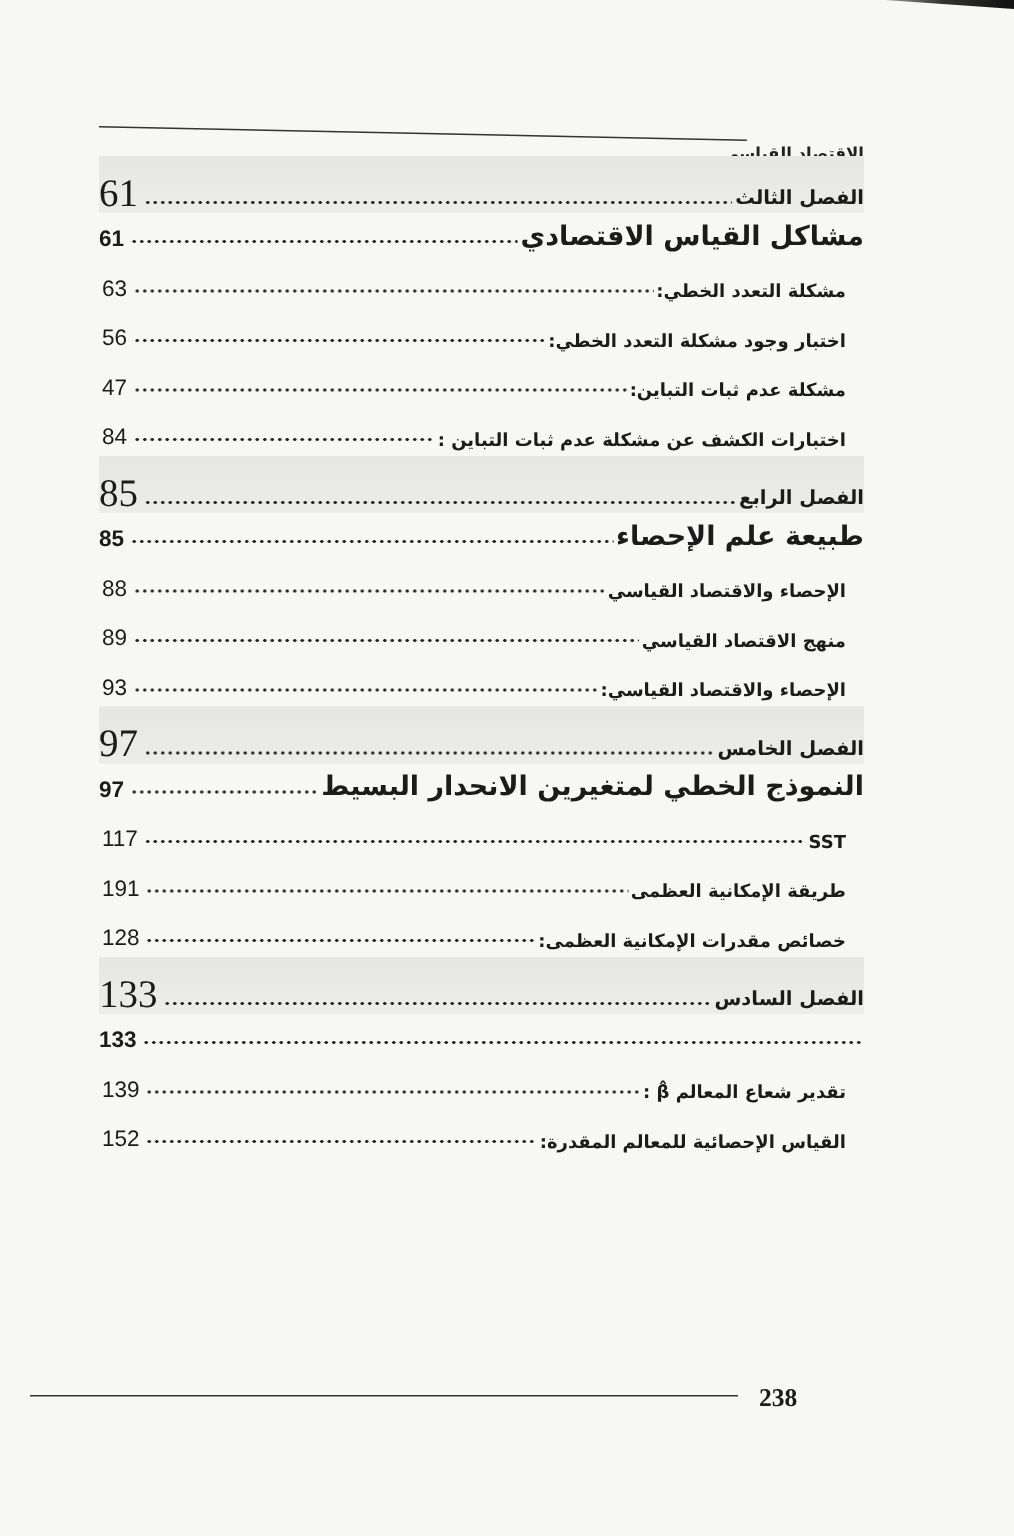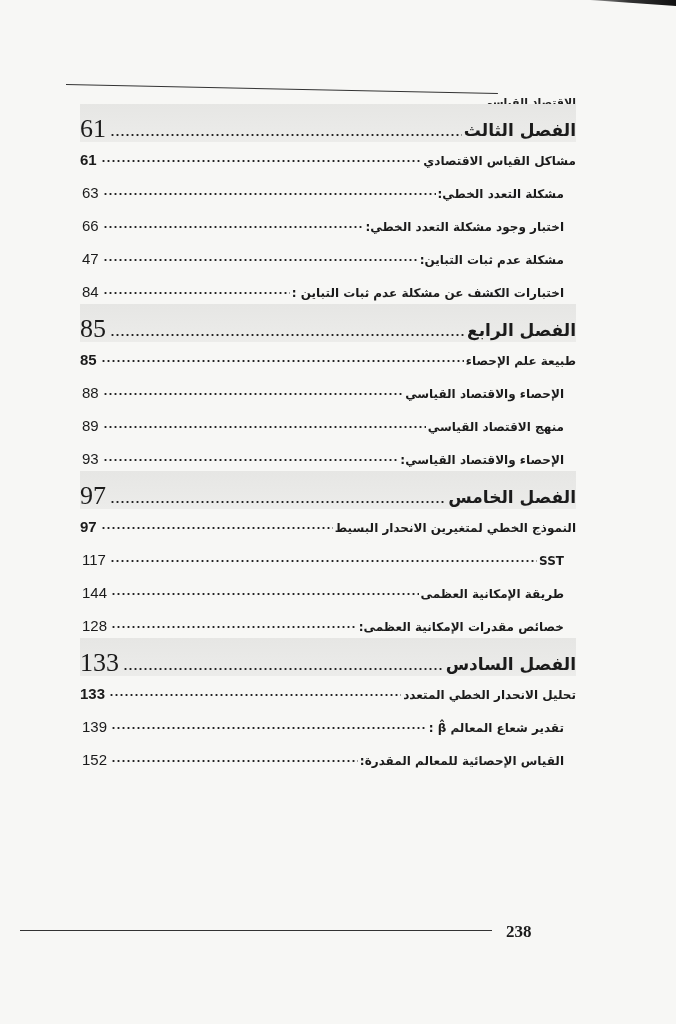--- a/index.html
+++ b/index.html
@@ -26,38 +26,38 @@
       position: absolute; left: 0; top: 4px; width: 432px; height: 0;
       border-top: 1.5px solid #333; transform: rotate(1.2deg); transform-origin: left;
     }
     .header-title {
       position: absolute; right: 0; top: 16px;
       font-size: 11px; font-weight: bold; direction: rtl; color: #222;
     }
     .toc { position: absolute; left: 0; right: 0; top: 20px; }
     .row {
       position: relative; display: flex; align-items: flex-end;
-      direction: ltr; height: 32px; margin-left: 14px;
+      direction: ltr; height: 32px;
     }
     .row .num { flex: 0 0 auto; font-family: "Liberation Sans", sans-serif; font-size: 15px; padding-right: 4px; }
     .row .dots {
       flex: 1 1 auto; height: 6px; margin-bottom: 4px;
       background-image: radial-gradient(circle, #222 1px, transparent 1.2px);
       background-size: 5px 6px; background-repeat: repeat-x; background-position: left center;
     }
     .row .label { flex: 0 0 auto; direction: rtl; font-size: 12.5px; font-weight: bold; padding-left: 2px; white-space: nowrap; }
     .row.chapter {
       background: linear-gradient(#e6e6e4, #ececea);
       height: 38px; margin-top: 4px;
     }
     .row.chapter .num { font-family: "Liberation Serif", serif; font-size: 26px; line-height: 26px; font-weight: normal; }
-    .row.chapter .label { font-size: 17px; align-self: flex-end; margin-bottom: 2px; }
+    .row.chapter .label { font-size: 13px; align-self: flex-end; margin-bottom: 2px; }
     .row.section { height: 26px; }
     .row.section .num { font-weight: bold; font-size: 15px; }
-    .row.section .label { font-size: 12px; font-weight: 900; }
+    .row.section .label { font-size: 18px; font-weight: 900; }
     .row.sub { height: 33px; }
     .row.sub .label { margin-right: 12px; font-size: 12px; }
     .row.sub .num { margin-left: 2px; }
     .footer {
       position: absolute; left: 20px; top: 930px; width: 560px; height: 20px;
     }
     .footer-rule { position: absolute; left: 0; top: 0; width: 472px; border-top: 1.5px solid #333; }
     .footer-page { position: absolute; left: 486px; top: -8px; font-family: "Liberation Serif", serif; font-weight: bold; font-size: 17px; }
   </style>
 </head>
@@ -81,21 +81,21 @@
         <span class="num">61</span>
         <span class="dots"></span>
         <span class="label">مشاكل القياس الاقتصادي</span>
       </div>
       <div class="row sub">
         <span class="num">63</span>
         <span class="dots"></span>
         <span class="label">مشكلة التعدد الخطي:</span>
       </div>
       <div class="row sub">
-        <span class="num">66</span>
+        <span class="num">56</span>
         <span class="dots"></span>
         <span class="label">اختبار وجود مشكلة التعدد الخطي:</span>
       </div>
       <div class="row sub">
         <span class="num">47</span>
         <span class="dots"></span>
         <span class="label">مشكلة عدم ثبات التباين:</span>
       </div>
       <div class="row sub">
         <span class="num">84</span>
@@ -136,38 +136,37 @@
         <span class="num">97</span>
         <span class="dots"></span>
         <span class="label">النموذج الخطي لمتغيرين الانحدار البسيط</span>
       </div>
       <div class="row sub">
         <span class="num">117</span>
         <span class="dots"></span>
         <span class="label">SST</span>
       </div>
       <div class="row sub">
-        <span class="num">144</span>
+        <span class="num">191</span>
         <span class="dots"></span>
         <span class="label">طريقة الإمكانية العظمى</span>
       </div>
       <div class="row sub">
         <span class="num">128</span>
         <span class="dots"></span>
         <span class="label">خصائص مقدرات الإمكانية العظمى:</span>
       </div>
       <div class="row chapter">
         <span class="num">133</span>
         <span class="dots"></span>
         <span class="label">الفصل السادس</span>
       </div>
       <div class="row section">
         <span class="num">133</span>
         <span class="dots"></span>
-        <span class="label">تحليل الانحدار الخطي المتعدد</span>
       </div>
       <div class="row sub">
         <span class="num">139</span>
         <span class="dots"></span>
         <span class="label">تقدير شعاع المعالم β̂ :</span>
       </div>
       <div class="row sub">
         <span class="num">152</span>
         <span class="dots"></span>
         <span class="label">القياس الإحصائية للمعالم المقدرة:</span>

